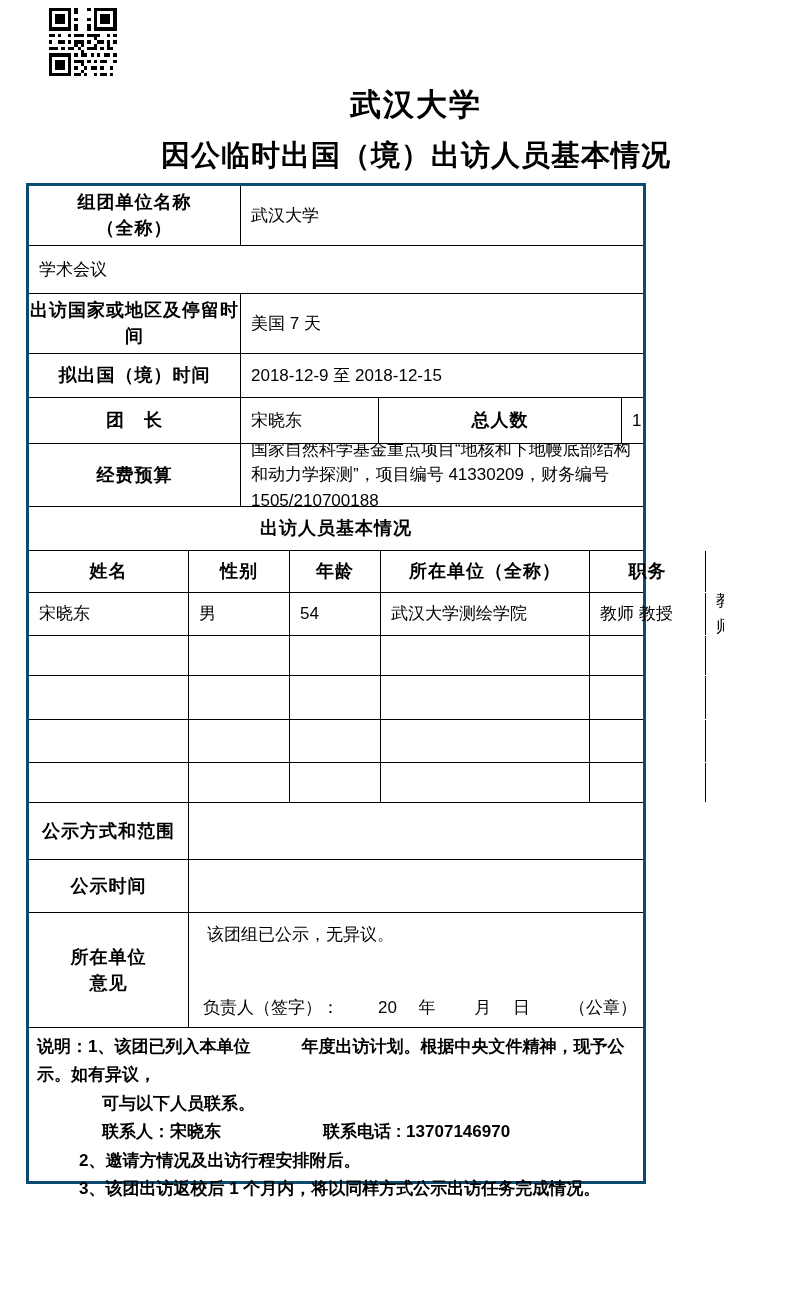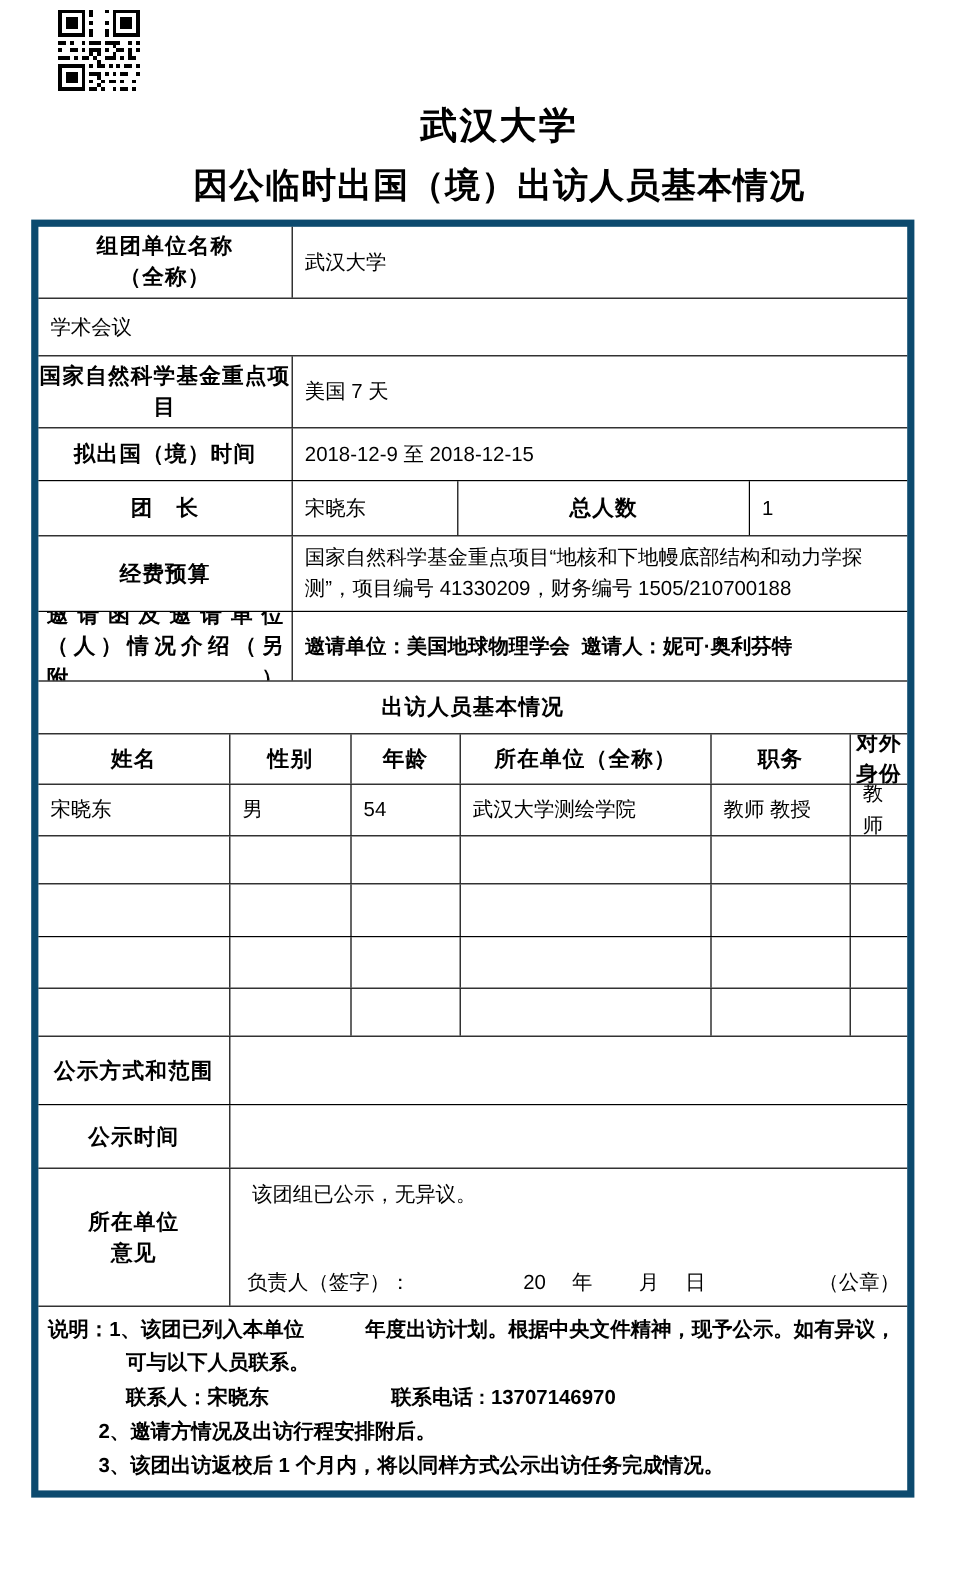--- a/index.html
+++ b/index.html
@@ -3,21 +3,21 @@
 <meta charset="utf-8">
 <style>
   html,body{margin:0;padding:0;background:#ffffff;}
   .page{position:relative;width:800px;height:1309px;background:#fff;color:#000;
         font-family:"Liberation Sans",serif;margin-left:16px;}
   .qr{position:absolute;top:8px;left:30px;width:73px;height:68px;}
   .title{padding-top:86px;text-align:center;font-family:"Liberation Serif",serif;
          font-weight:bold;font-size:31px;line-height:1.2;letter-spacing:2px;}
   .subtitle{margin-top:15px;text-align:center;font-family:"Liberation Serif",serif;
          font-weight:bold;font-size:29px;line-height:1.2;letter-spacing:1px;}
-  .tbl{margin:10px 10px 0 10px;width:736px;border:6px solid #0c4a6e;box-sizing:border-box;
+  .tbl{margin:10px 10px 0 10px;width:620px;border:3px solid #0c4a6e;box-sizing:border-box;
        font-size:17px;}
   .row{display:flex;border-bottom:1px solid #000;box-sizing:border-box;}
   .row:last-child{border-bottom:none;}
   .cell{box-sizing:border-box;border-right:1px solid #000;display:flex;align-items:center;
         overflow:hidden;}
   .cell:last-child{border-right:none;}
   .lbl{font-weight:bold;justify-content:center;font-size:18px;}
   .lbl .inner{width:100%;text-align:center;white-space:pre-line;letter-spacing:1px;line-height:1.45;}
   .lbl .just{text-align:justify;text-align-last:justify;padding:0 7px;letter-spacing:0;}
   .val{justify-content:flex-start;padding:2px 8px 2px 10px;white-space:pre-wrap;line-height:1.5;}
@@ -97,21 +97,21 @@
         </div>
       <div class="cell val grow">武汉大学</div>
     </div>
 
     <div class="row h48">
       <div class="cell val grow">学术会议</div>
     </div>
 
     <div class="row h60">
       <div class="cell lbl w212">
-          <span class="inner">国家自然科学基金重点项目</span>
+          <span class="inner">出访国家或地区及停留时间</span>
         </div>
       <div class="cell val grow">美国 7 天</div>
     </div>
 
     <div class="row h44">
       <div class="cell lbl w212">
           <span class="inner">拟出国（境）时间</span>
         </div>
       <div class="cell val grow">2018-12-9 至 2018-12-15</div>
     </div>
@@ -127,27 +127,20 @@
       <div class="cell val grow">1</div>
     </div>
 
     <div class="row h63">
       <div class="cell lbl w212">
           <span class="inner">经费预算</span>
         </div>
       <div class="cell val grow">国家自然科学基金重点项目“地核和下地幔底部结构和动力学探测”，项目编号 41330209，财务编号 1505/210700188</div>
     </div>
 
-    <div class="row h58">
-      <div class="cell lbl w212">
-          <span class="inner just">邀请函及邀请单位
-（人）情况介绍（另附）</span>
-        </div>
-      <div class="cell val grow bold">邀请单位：美国地球物理学会  邀请人：妮可·奥利芬特</div>
-    </div>
 
     <div class="row h44">
       <div class="cell lbl grow center">
           <span class="inner">出访人员基本情况</span>
         </div>
     </div>
 
     <div class="row h42">
       <div class="cell lbl c0">
           <span class="inner">姓名</span>

